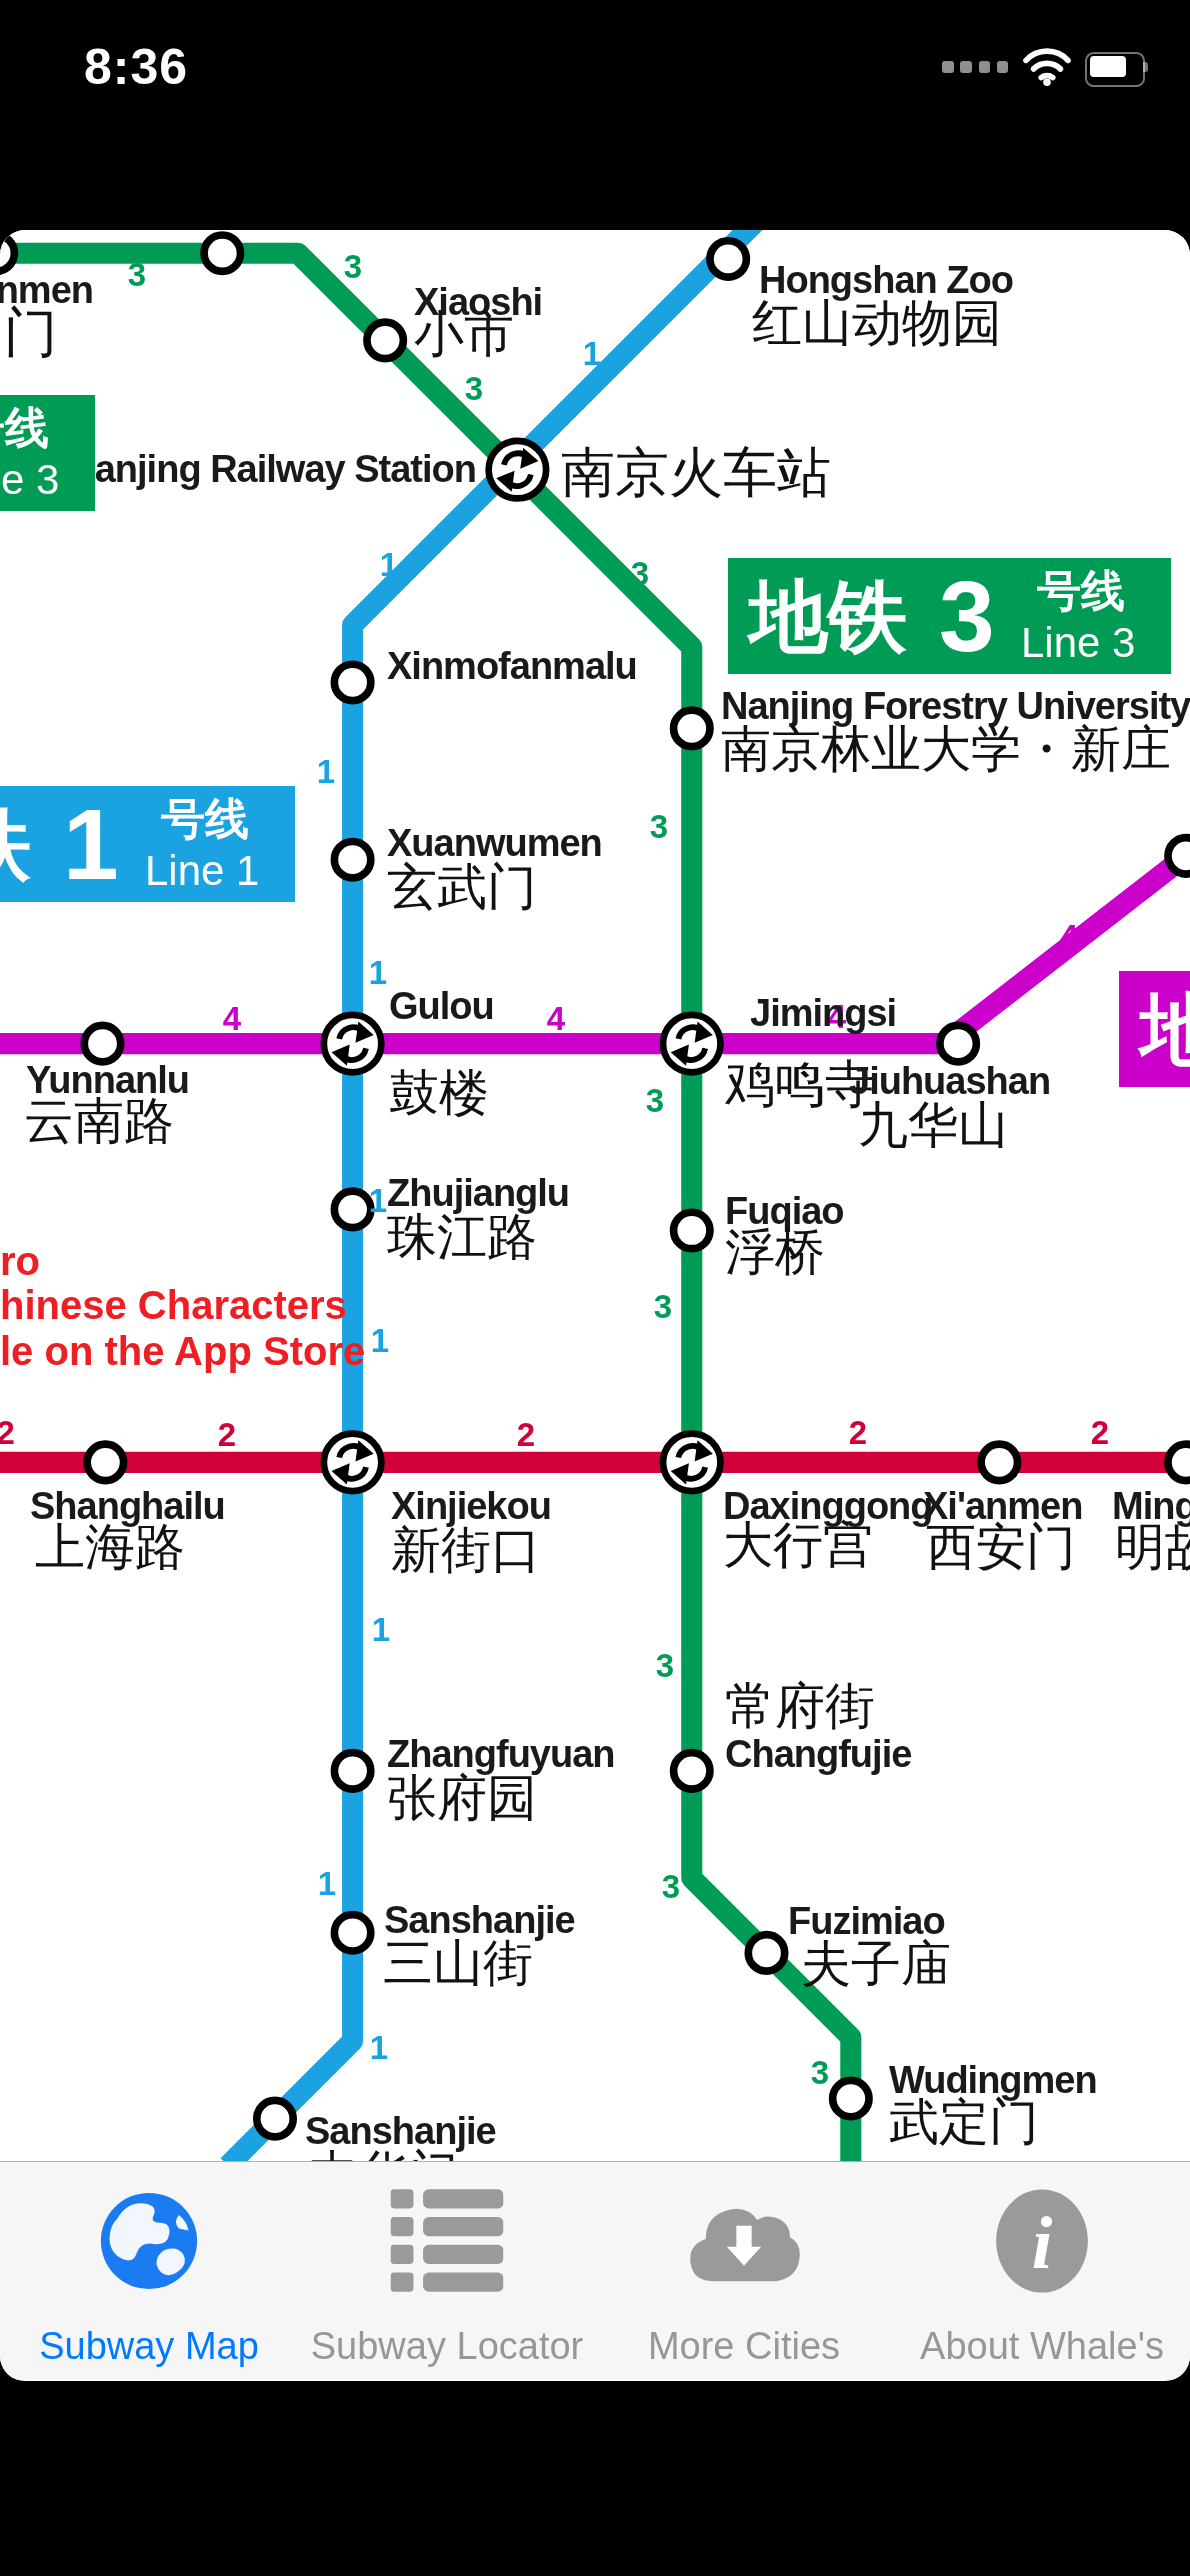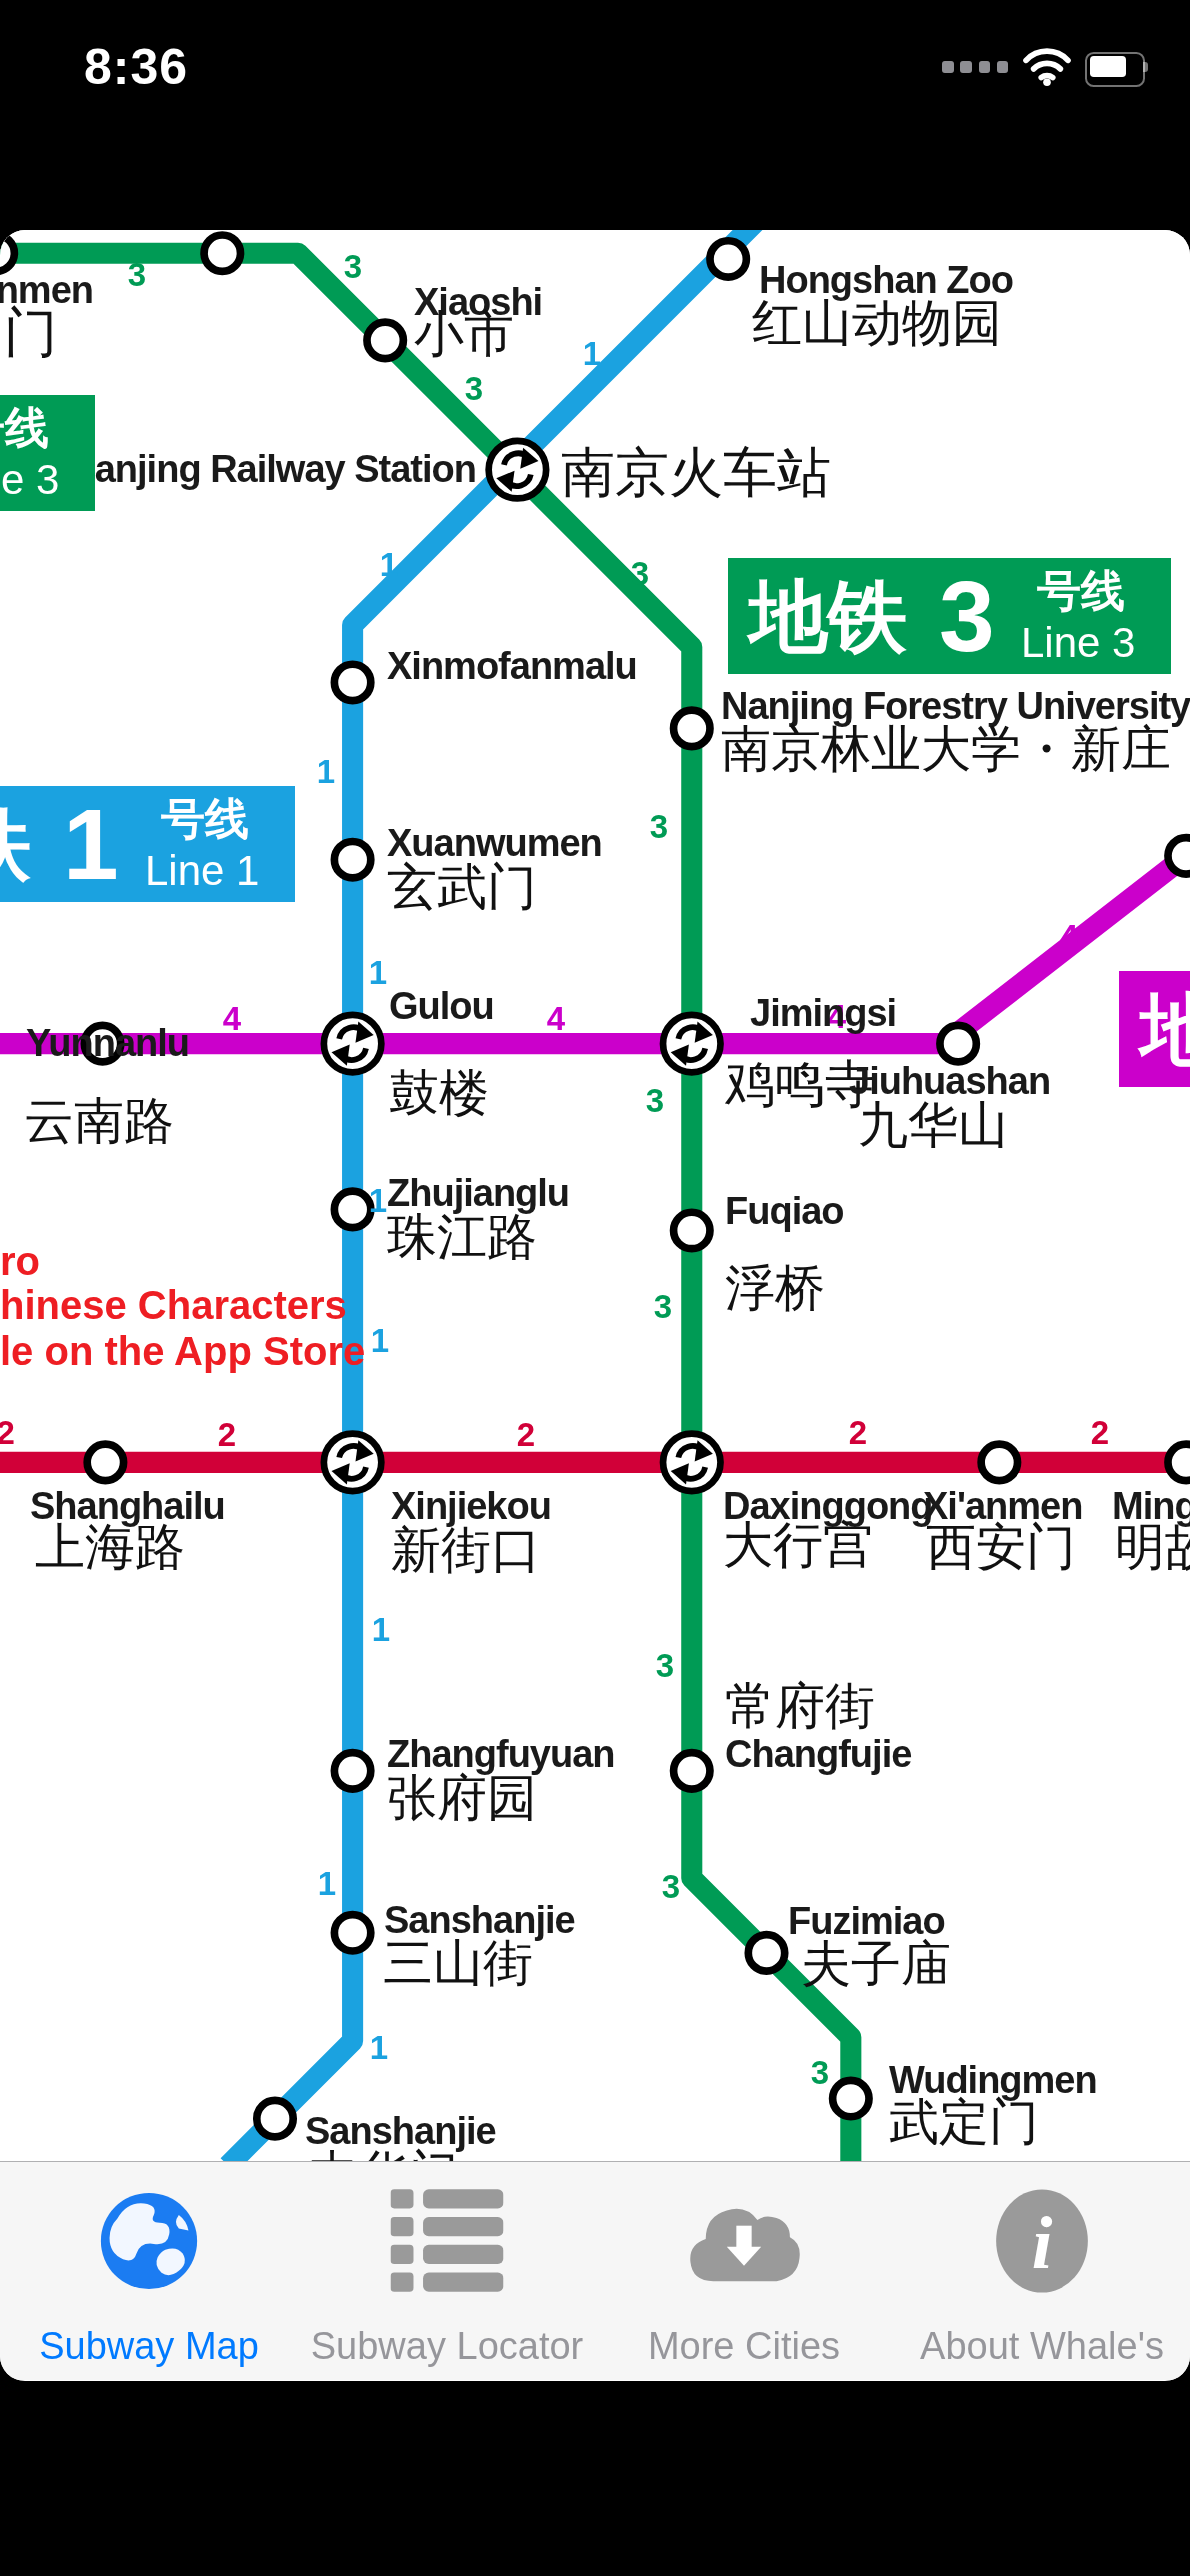--- a/index.html
+++ b/index.html
@@ -186,28 +186,28 @@
 
     <div class="st-en" style="left:389px;top:776px">Gulou</div>
     <div class="st-zh" style="left:389px;top:863px">鼓楼</div>
 
     <div class="st-en" style="left:750px;top:783px">Jimingsi</div>
     <div class="st-zh" style="left:725px;top:854px">鸡鸣寺</div>
 
     <div class="st-en" style="left:849px;top:851px">Jiuhuashan</div>
     <div class="st-zh" style="left:858px;top:895px">九华山</div>
 
-    <div class="st-en" style="left:26px;top:813px">Yunnanlu</div>
+    <div class="st-en" style="left:26px;top:850px">Yunnanlu</div>
     <div class="st-zh" style="left:24px;top:891px">云南路</div>
 
     <div class="st-en" style="left:387px;top:963px">Zhujianglu</div>
     <div class="st-zh" style="left:387px;top:1007px">珠江路</div>
 
     <div class="st-en" style="left:725px;top:981px">Fuqiao</div>
-    <div class="st-zh" style="left:725px;top:1058px">浮桥</div>
+    <div class="st-zh" style="left:725px;top:1022px">浮桥</div>
 
     <div class="st-en" style="left:30px;top:1276px">Shanghailu</div>
     <div class="st-zh" style="left:35px;top:1317px">上海路</div>
 
     <div class="st-en" style="left:391px;top:1276px">Xinjiekou</div>
     <div class="st-zh" style="left:391px;top:1320px">新街口</div>
 
     <div class="st-en" style="left:723px;top:1276px">Daxinggong</div>
     <div class="st-zh" style="left:723px;top:1315px">大行宫</div>
 

